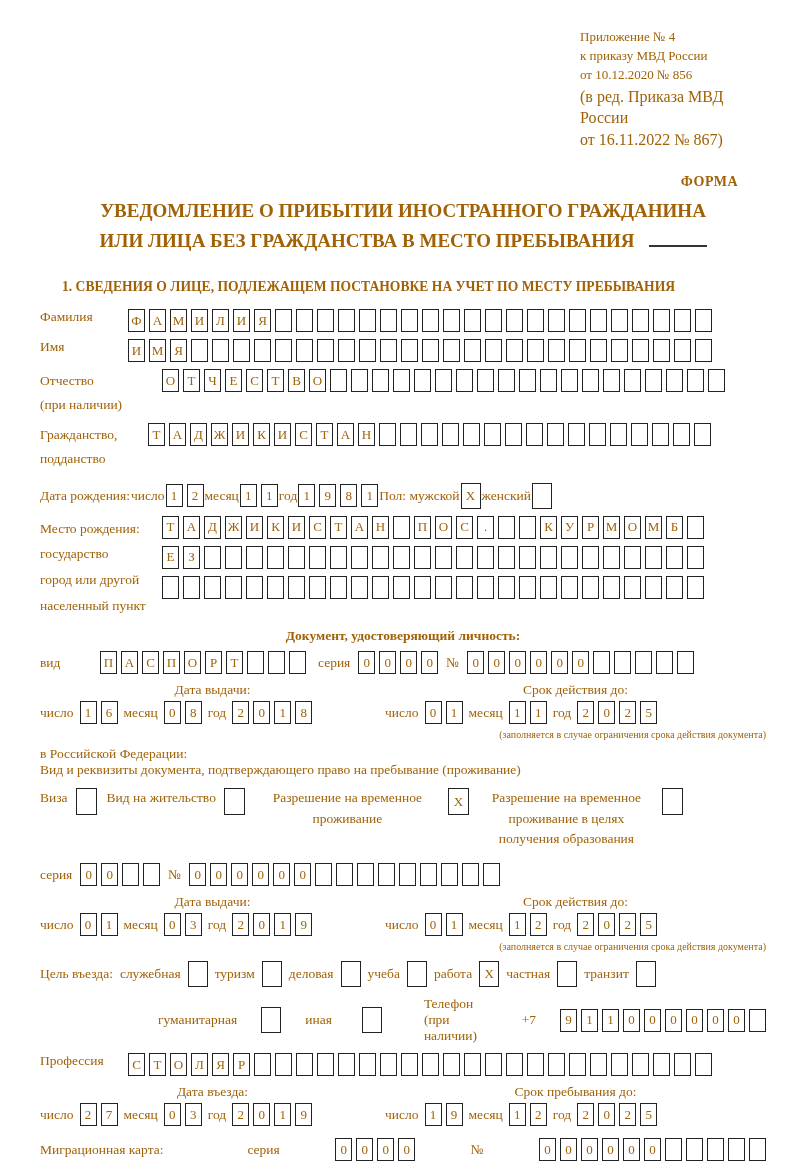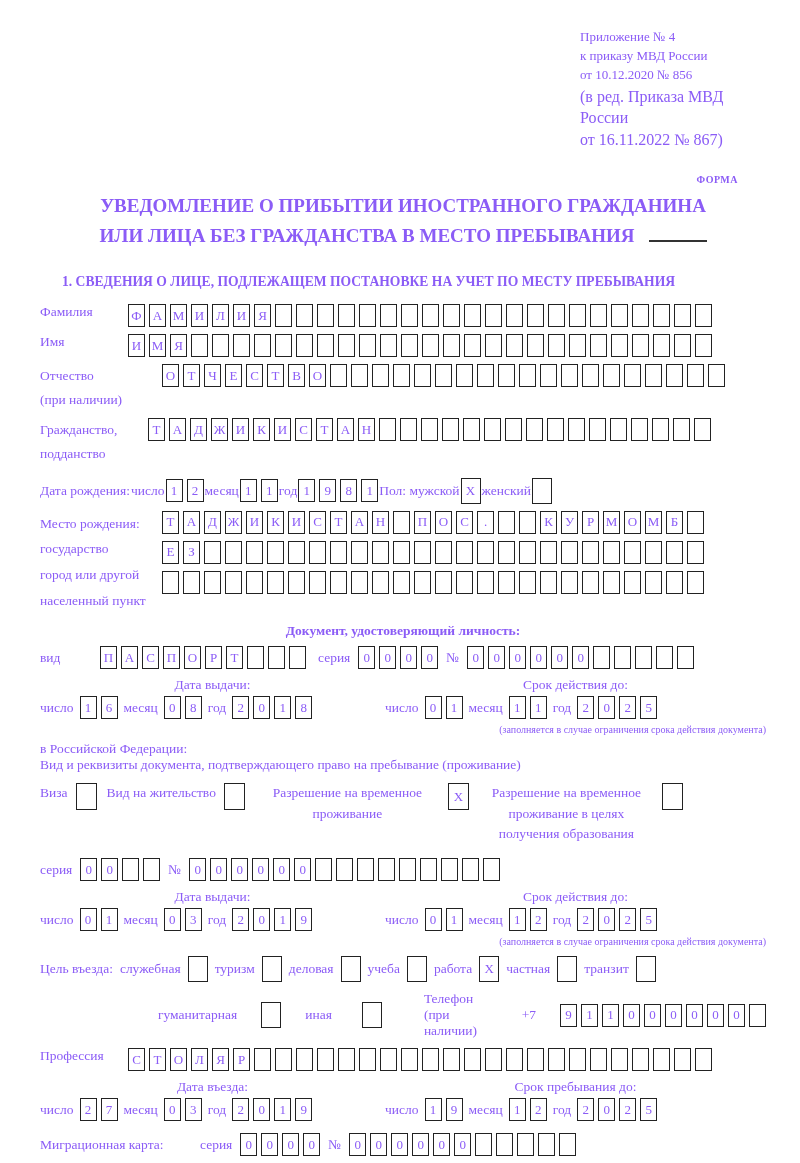--- a/index.html
+++ b/index.html
@@ -1,24 +1,24 @@
 <!DOCTYPE html>
 <html lang="ru"><head>
 <meta charset="utf-8">
 <style>
   html,body{margin:0;padding:0;background:#888;}
   .page{
-    width:800px;height:1163px;background:#ffffff;color:#8b5cf6;
+    width:800px;height:1163px;background:#ffffff;color:#a16207;
     font-family:"Liberation Serif","DejaVu Serif",serif;
     font-size:13.5px;box-sizing:border-box;padding:28px 34px 20px 40px;
     position:relative;overflow:hidden;margin:0 auto;
   }
   .annex{margin-left:540px;line-height:1.45;font-size:13px;}
   .annex-edit{margin-left:540px;line-height:1.35;font-size:16px;margin-top:1px;}
-  .form-label{font-weight:bold;text-align:right;margin:24px 28px 0 0;font-size:10px;letter-spacing:.5px;}
+  .form-label{font-weight:bold;text-align:right;margin:24px 28px 0 0;font-size:14px;letter-spacing:.5px;}
   .title{font-weight:bold;text-align:center;font-size:19px;margin-top:6px;line-height:1.55;}
   .blank-line{display:inline-block;width:58px;border-bottom:2px solid #333;height:12px;margin-left:14px;}
   .sec-head{font-weight:bold;font-size:13.6px;margin:24px 0 14px 22px;}
   .row{display:flex;align-items:flex-start;margin:7px 0;white-space:nowrap;}
   .lbl{flex:none;}
   .lbl-stack{flex:none;line-height:1.75;}
   .cells{display:inline-flex;gap:4px;flex:none;vertical-align:middle;}
   .cell{
     flex:none;width:15px;height:21px;border:1.5px solid #222;
     display:inline-flex;align-items:center;justify-content:center;
@@ -657,21 +657,21 @@
         <span class="cells">
             <span class="cell">2</span>
             <span class="cell">0</span>
             <span class="cell">2</span>
             <span class="cell">5</span>
           </span>
       </div>
     </div>
   </div>
 
-  <div class="row" style="align-items:center;gap:8px;margin-top:12px;">
+  <div class="row" style="align-items:center;gap:8px;margin-top:12px;justify-content:space-between;">
     <span style="width:152px;">Миграционная карта:</span>
     <span>серия</span>
     <span class="cells">
         <span class="cell">0</span>
         <span class="cell">0</span>
         <span class="cell">0</span>
         <span class="cell">0</span>
       </span>
     <span>№</span>
     <span class="cells">

